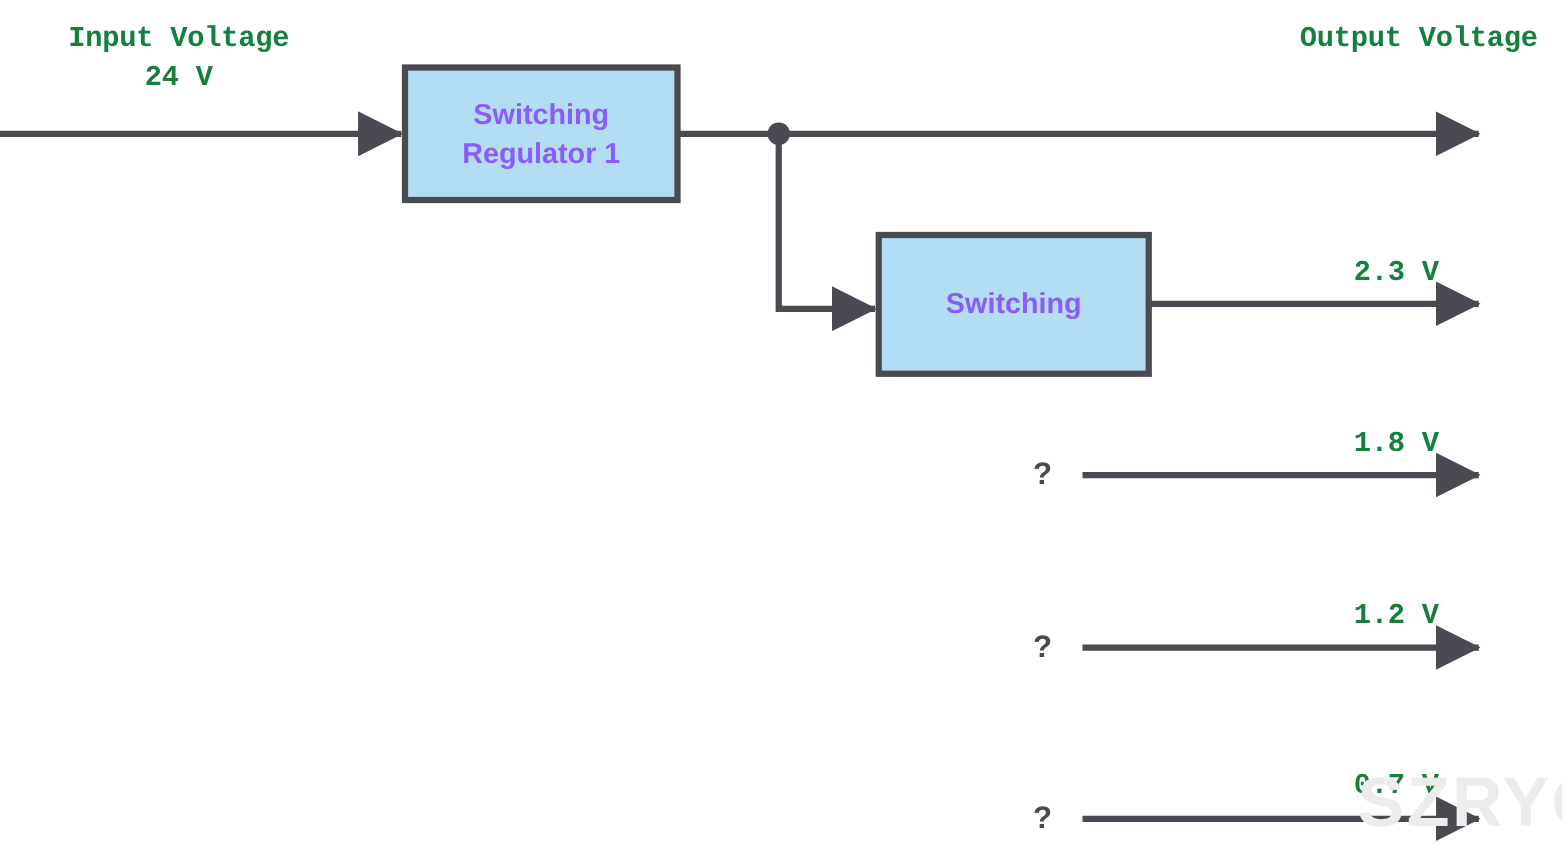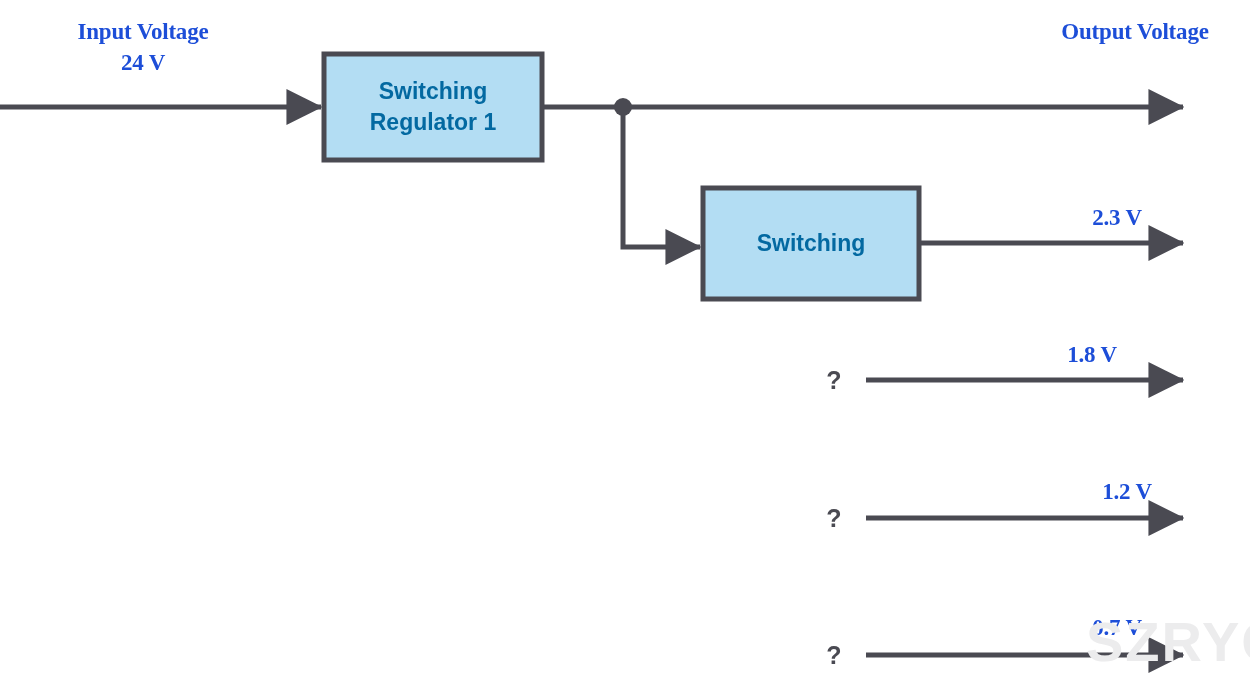--- a/index.html
+++ b/index.html
@@ -17,43 +17,43 @@
   }
   #diagram-svg {
     position: absolute;
     left: 0;
     top: 0;
     width: 1250px;
     height: 676px;
   }
   .lbl {
     position: absolute;
-    color: #1d4ed8;
-    font-family: Liberation Serif, serif;
+    color: #15803d;
+    font-family: Liberation Mono, monospace;
     font-weight: bold;
     font-size: 23px;
     line-height: 30px;
     letter-spacing: -0.2px;
     white-space: nowrap;
     text-align: center;
     transform: translateX(-50%);
   }
   .lbl.two-line { line-height: 31px; }
   .qmark {
     position: absolute;
     color: #4a4a52;
     font-family: "Liberation Sans", sans-serif;
     font-weight: bold;
     font-size: 25px;
     line-height: 25px;
     transform: translate(-50%, -50%);
   }
   .blk-text {
     position: absolute;
-    color: #0369a1;
+    color: #8b5cf6;
     font-family: "Liberation Sans", sans-serif;
     font-weight: bold;
     font-size: 23px;
     line-height: 31px;
     text-align: center;
     white-space: nowrap;
     transform: translate(-50%, -50%);
   }
   .watermark {
     position: absolute;
@@ -110,24 +110,24 @@
     <div>Switching</div>
     <div>Regulator 1</div>
   </div>
 
   <div class="blk-text" style="left:811px; top:243px;">
     <div>Switching</div>
   </div>
 
   <div class="lbl" style="left:1117px; top:203px;">2.3 V</div>
 
-  <div class="lbl" style="left:1092px; top:340px;">1.8 V</div>
+  <div class="lbl" style="left:1117px; top:340px;">1.8 V</div>
   <div class="qmark" style="left:834px; top:380px;">?</div>
 
-  <div class="lbl" style="left:1117px; top:477px;margin-left:10px;">1.2 V</div>
+  <div class="lbl" style="left:1117px; top:477px;">1.2 V</div>
   <div class="qmark" style="left:834px; top:518px;">?</div>
 
   <div class="lbl" style="left:1117px; top:613px;">0.7 V</div>
   <div class="qmark" style="left:834px; top:655px;">?</div>
 
   <div class="watermark" style="left:1086px; top:614px;">SZRYC</div>
 
 </div>
 
 </body></html>

